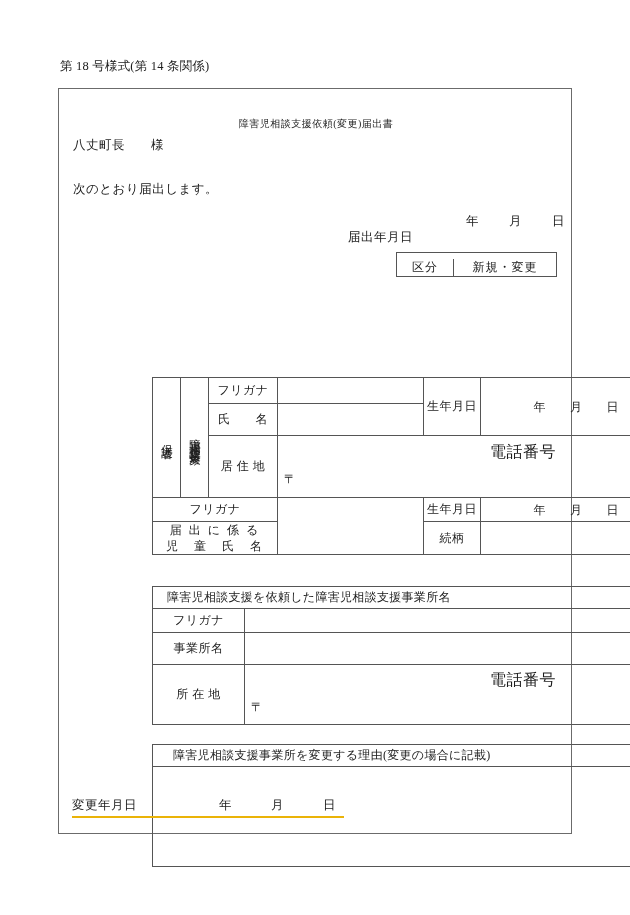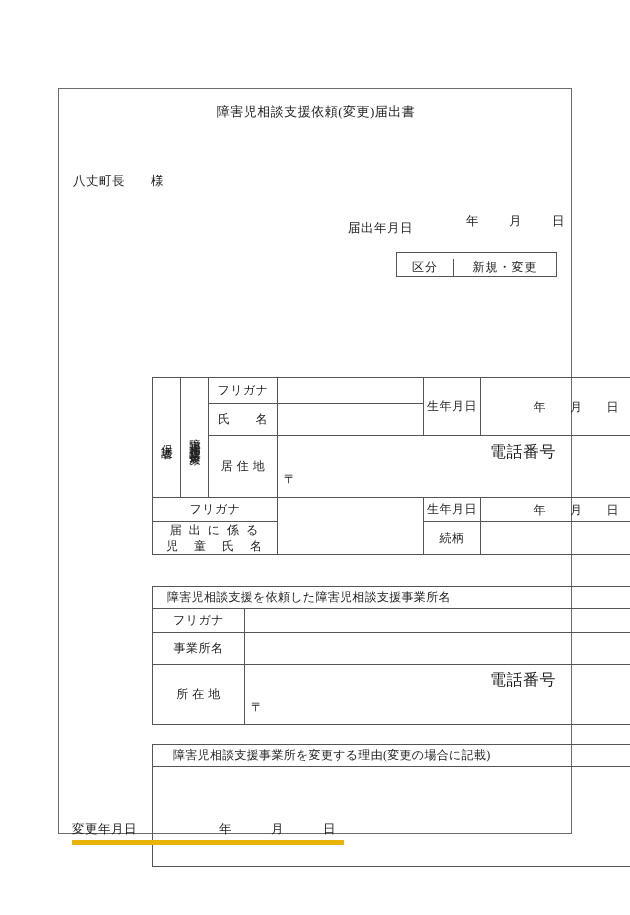--- a/index.html
+++ b/index.html
@@ -40,54 +40,53 @@
     top: 88px;
     width: 514px;
     height: 746px;
     border: 1.2px solid #6b6b6b;
     box-sizing: border-box;
   }
 
   .doc-title {
     position: absolute;
     left: 0;
-    top: 14px;
+    top: 28px;
     width: 514px;
     text-align: center;
-    font-size: 13px;
+    font-size: 10px;
     letter-spacing: .5px;
   }
 
   .addressee {
     position: absolute;
     left: 14px;
     top: 48px;
     font-size: 12.5px;
     letter-spacing: .5px;
-    margin-top: 36px;
   }
   .intro {
     position: absolute;
     left: 14px;
     top: 92px;
     font-size: 12.5px;
     letter-spacing: .5px;
   }
 
   .filing-date {
     position: absolute;
     left: 0;
     top: 124px;
     width: 514px;
     font-size: 12.5px;
   }
   .filing-date .fd-label {
     position: absolute;
     left: 289px;
-    top: 7px;
+    top: 16px;
     letter-spacing: .5px;
   }
   .filing-date .fd-y { position: absolute; left: 407px; top: 0; }
   .filing-date .fd-m { position: absolute; left: 450px; top: 0; }
   .filing-date .fd-d { position: absolute; left: 493px; top: 0; }
 
   
   .kubun {
     position: absolute;
     left: 337px;
@@ -213,42 +212,43 @@
     letter-spacing: .3px;
   }
 
   
   .change-date {
     position: absolute;
     left: 13px;
     top: 707px;
     width: 272px;
     height: 20px;
-    border-bottom: 5px solid #eab308;
-    font-size: 12.5px;
-    margin-top: 24px;
+    border-bottom: 2px solid #eab308;
+    font-size: 12.5px;
   }
   .change-date span { position: absolute; bottom: 2px; }
   .change-date .cd-label { left: 0; letter-spacing: .5px; }
   .change-date .cd-y { left: 147px; }
   .change-date .cd-m { left: 199px; }
   .change-date .cd-d { left: 251px; }
 </style>
 </head>
 <body>
 
 <div class="page">
 
+  <div class="form-no">第 18 号様式(第 14 条関係)</div>
 
   <div class="frame">
 
     <div class="doc-title">障害児相談支援依頼(変更)届出書</div>
 
     <div class="addressee">八丈町長　　様</div>
 
+    <div class="intro">次のとおり届出します。</div>
 
     <div class="filing-date">
       <span class="fd-label">届出年月日</span>
       <span class="fd-y">年</span>
       <span class="fd-m">月</span>
       <span class="fd-d">日</span>
     </div>
 
     <div class="kubun">
       <div class="k-label">区分</div>

